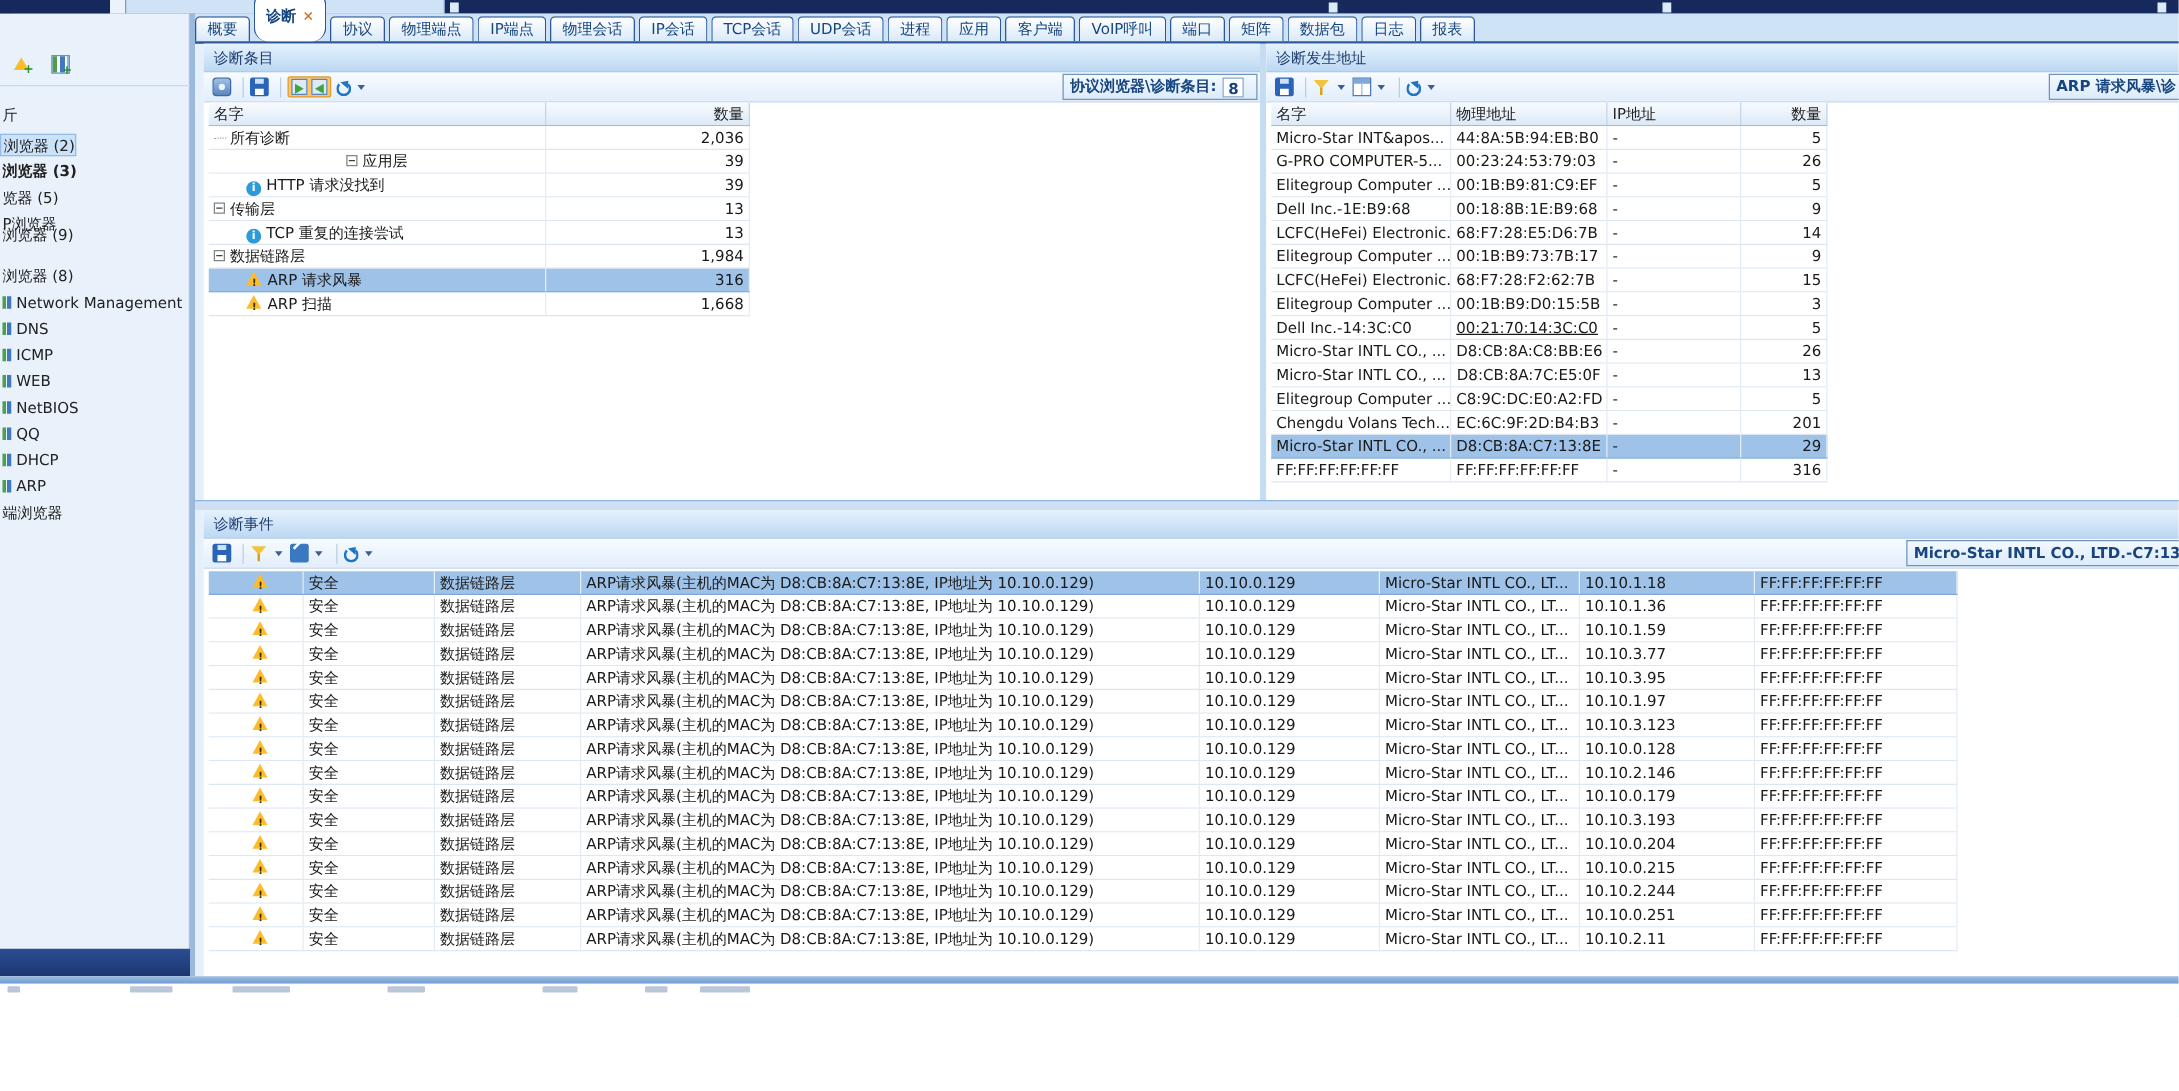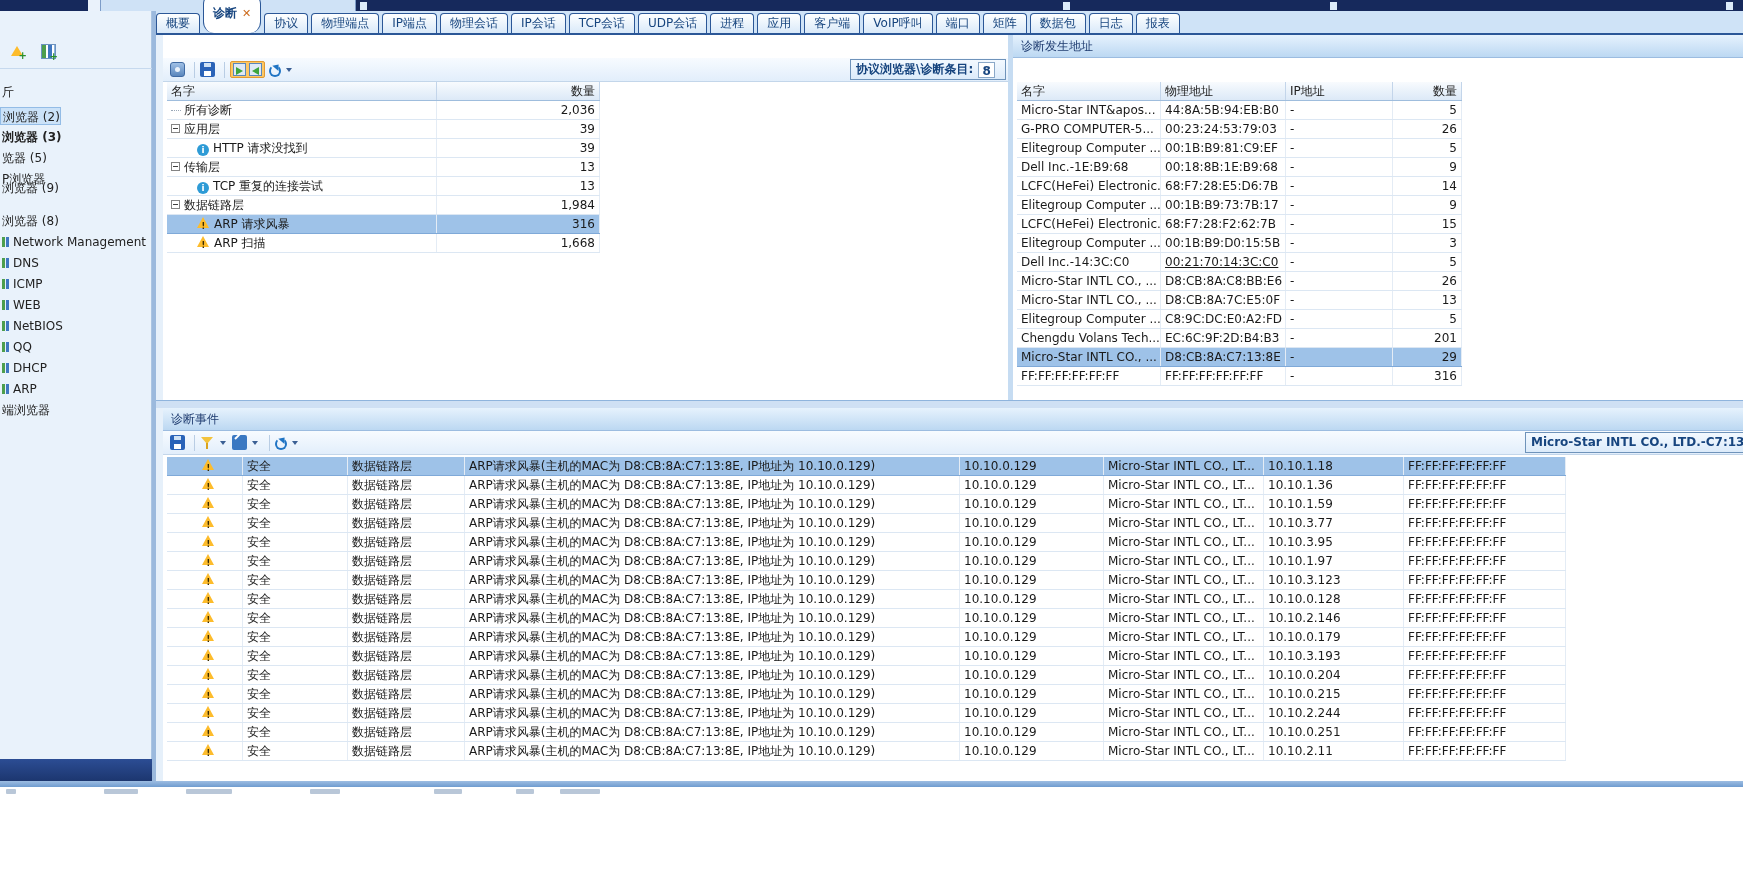--- a/index.html
+++ b/index.html
@@ -204,20 +204,21 @@
     </div>
     <div class="tab">
       <span>日志</span>
     </div>
     <div class="tab">
       <span>报表</span>
     </div>
   </div>
 
 <div class="panel" style="left:163px; top:35px; width:845px; height:365px;">
+  <div class="ptitle">诊断条目</div>
   <div class="ptool">
     <span class="ic ic-analysis"></span>
     <span class="tsep"></span>
     <span class="ic ic-save"></span>
     <span class="tsep"></span>
     <span class="hl-group">
       <span class="ic ic-io out"></span>
       <span class="ic ic-io in"></span>
     </span>
     <span class="ic ic-refresh"></span>
@@ -230,21 +231,21 @@
   <div class="tbl" id="items-tbl" style="left:4px; top:47px; width:433px;">
       <div class="trow head">
         <div class="tcell" style="width: 270px;">名字</div>
         <div class="tcell num" style="width: 163px;">数量</div>
       </div>
       <div class="trow">
         <div class="tcell" style="width: 270px;"><span class="dots"></span><span>所有诊断</span></div>
         <div class="tcell num" style="width: 163px;">2,036</div>
       </div>
       <div class="trow">
-        <div class="tcell" style="width: 270px;"><span class="expbox"></span><span>应用层</span></div>
+        <div class="tcell" style="width: 270px; text-align: center;"><span class="expbox"></span><span>应用层</span></div>
         <div class="tcell num" style="width: 163px;">39</div>
       </div>
       <div class="trow">
         <div class="tcell" style="width: 270px; padding-left: 30px;"><span class="info-ic">i</span><span>HTTP 请求没找到</span></div>
         <div class="tcell num" style="width: 163px;">39</div>
       </div>
       <div class="trow">
         <div class="tcell" style="width: 270px;"><span class="expbox"></span><span>传输层</span></div>
         <div class="tcell num" style="width: 163px;">13</div>
       </div>
@@ -264,20 +265,34 @@
         <div class="tcell" style="width: 270px; padding-left: 30px;"><span class="warn"></span><span>ARP 扫描</span></div>
         <div class="tcell num" style="width: 163px;">1,668</div>
       </div>
     </div>
 </div>
 
 <div class="panel-vsplit"></div>
 
 <div class="panel" style="left:1013px; top:35px; width:730px; height:365px;">
   <div class="ptitle">诊断发生地址</div>
+  <div class="ptool">
+    <span class="ic ic-save"></span>
+    <span class="tsep"></span>
+    <span class="ic ic-filter"></span>
+    <span class="caret"></span>
+    <span class="ic ic-grid"></span>
+    <span class="caret"></span>
+    <span class="tsep"></span>
+    <span class="ic ic-refresh"></span>
+    <span class="caret"></span>
+    <div class="ctx-box" style="left:626px; width:130px;">
+      <span>ARP 请求风暴\诊</span>
+    </div>
+  </div>
   <div class="tbl" id="addr-tbl" style="left:4px; top:47px; width:445px;">
       <div class="trow head">
         <div class="tcell" style="width: 144px;">名字</div>
         <div class="tcell" style="width: 125px;">物理地址</div>
         <div class="tcell" style="width: 107px;">IP地址</div>
         <div class="tcell num" style="width: 69px;">数量</div>
       </div>
       <div class="trow">
         <div class="tcell" style="width: 144px;">Micro-Star INT&amp;apos...</div>
         <div class="tcell" style="width: 125px;">44:8A:5B:94:EB:B0</div>
@@ -333,21 +348,21 @@
         <div class="tcell num" style="width: 69px;">5</div>
       </div>
       <div class="trow">
         <div class="tcell" style="width: 144px;">Micro-Star INTL CO., ...</div>
         <div class="tcell" style="width: 125px;">D8:CB:8A:C8:BB:E6</div>
         <div class="tcell" style="width: 107px;">-</div>
         <div class="tcell num" style="width: 69px;">26</div>
       </div>
       <div class="trow">
         <div class="tcell" style="width: 144px;">Micro-Star INTL CO., ...</div>
-        <div class="tcell" style="width: 125px;">D8:CB:8A:7C:E5:0F</div>
+        <div class="tcell" style="width: 125px; text-align: center;">D8:CB:8A:7C:E5:0F</div>
         <div class="tcell" style="width: 107px;">-</div>
         <div class="tcell num" style="width: 69px;">13</div>
       </div>
       <div class="trow">
         <div class="tcell" style="width: 144px;">Elitegroup Computer ...</div>
         <div class="tcell" style="width: 125px; text-align: center;">C8:9C:DC:E0:A2:FD</div>
         <div class="tcell" style="width: 107px;">-</div>
         <div class="tcell num" style="width: 69px;">5</div>
       </div>
       <div class="trow">

